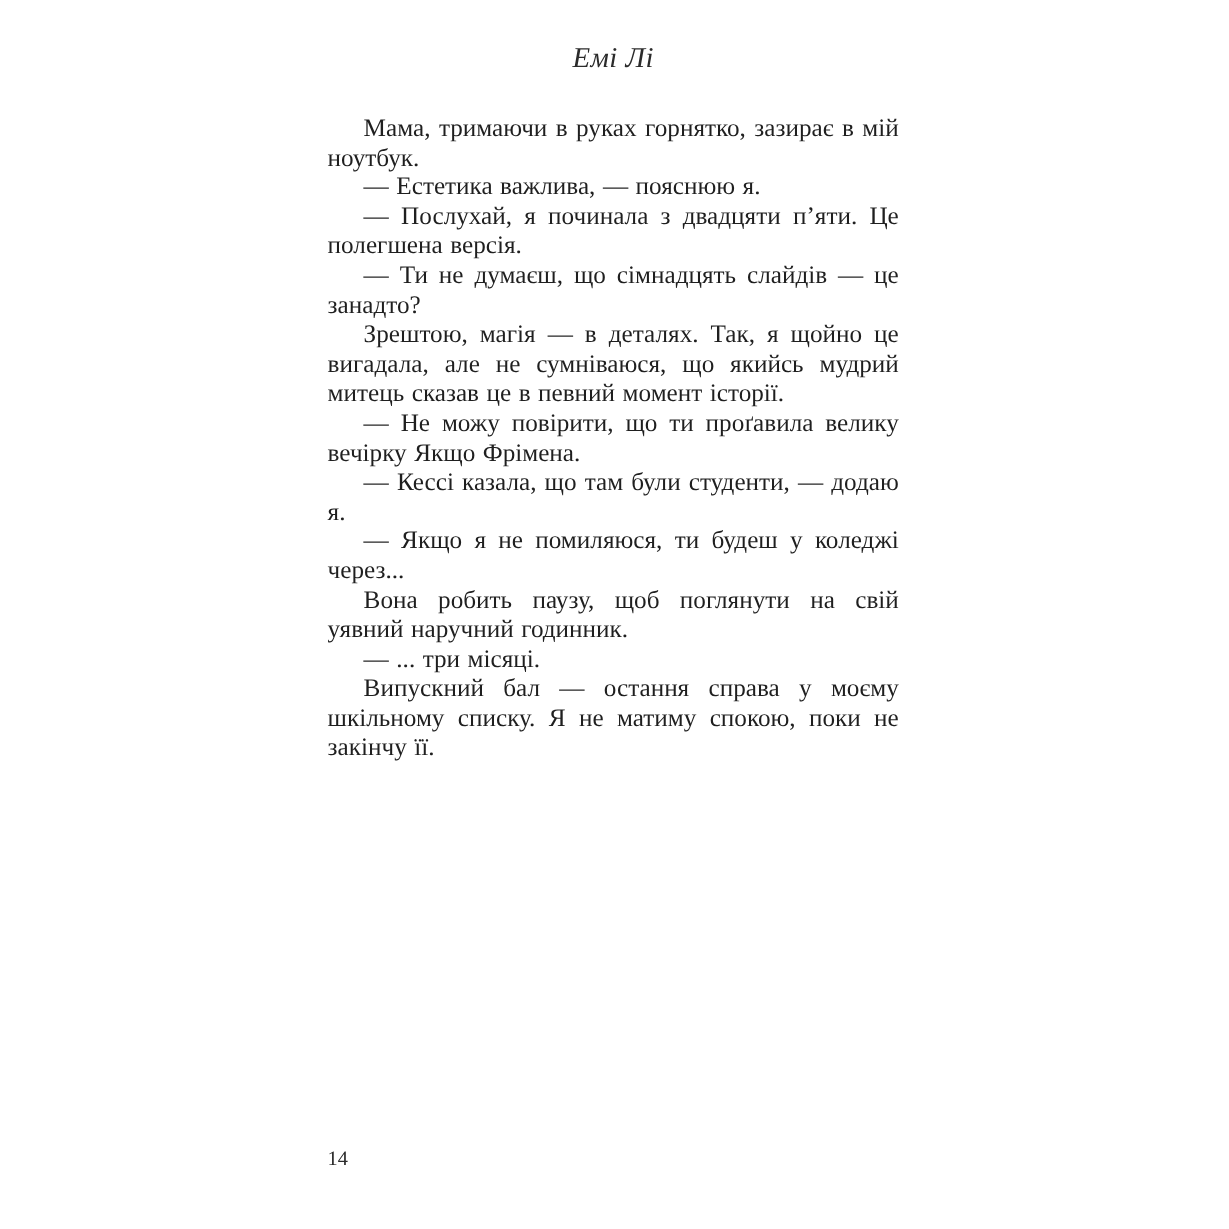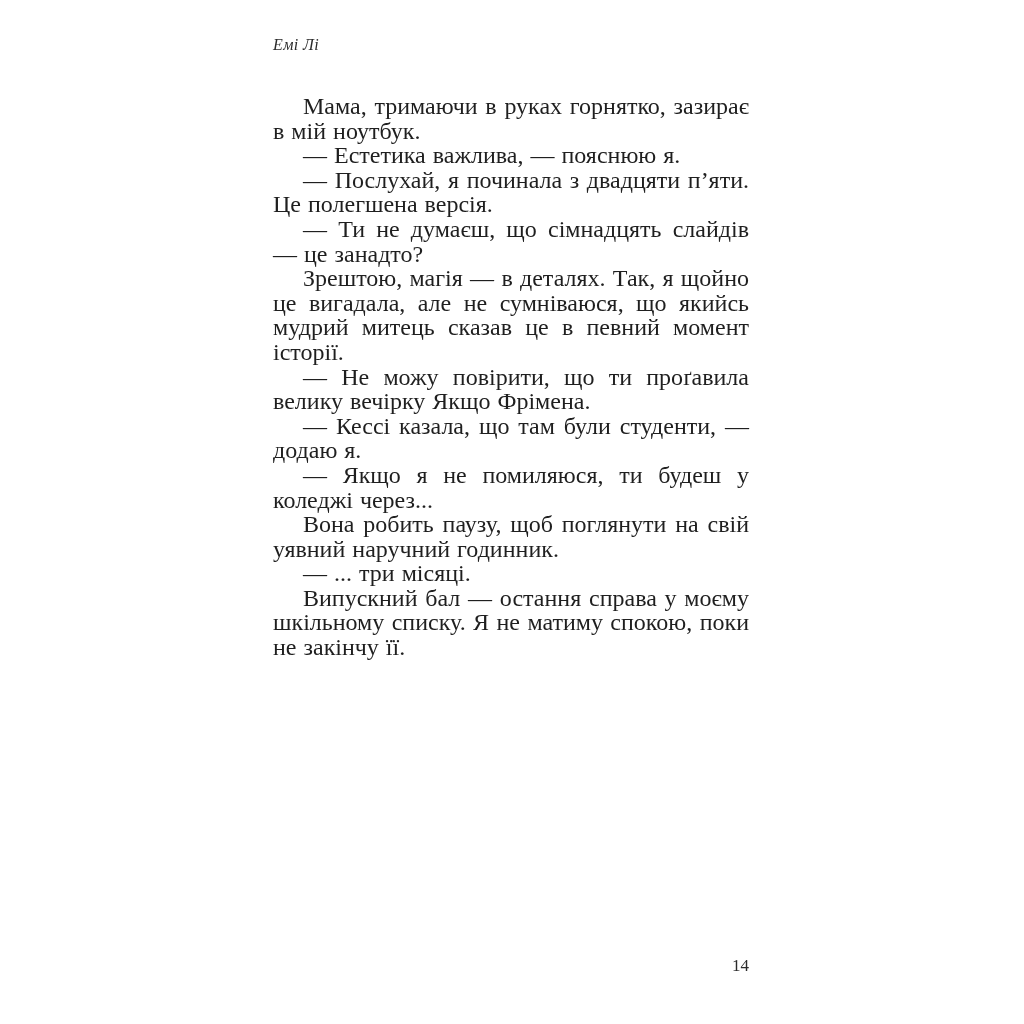--- a/index.html
+++ b/index.html
@@ -14,46 +14,47 @@
     background: #ffffff;
     font-family: "Liberation Serif", "DejaVu Serif", serif;
     color: #1f1f1f;
     overflow: hidden;
   }
   .running-header {
     position: absolute;
     top: 36px;
     left: 273px;
     width: 476px;
+    text-align: center;
     font-style: italic;
-    font-size: 16px;
+    font-size: 24px;
     letter-spacing: 0.4px;
     color: #2b2b2b;
   }
   .body-text {
     position: absolute;
     top: 94px;
     left: 273px;
     width: 476px;
   }
   .para {
     margin: 0;
-    font-size: 24px;
+    font-size: 21px;
     line-height: 24.6px;
     text-align: justify;
     text-indent: 30px;
     word-spacing: 1px;
     color: #1f1f1f;
   }
   .page-number {
     position: absolute;
     top: 956px;
     left: 273px;
     width: 476px;
-    text-align: right;
+    text-align: left;
     font-size: 17px;
     color: #2b2b2b;
   }
 </style>
 </head>
 <body>
 
 <div class="page">
   <div class="running-header">Емі Лі</div>
 

